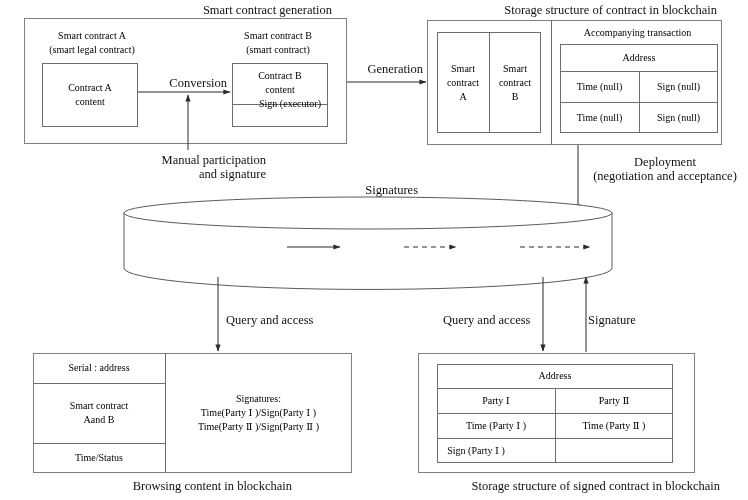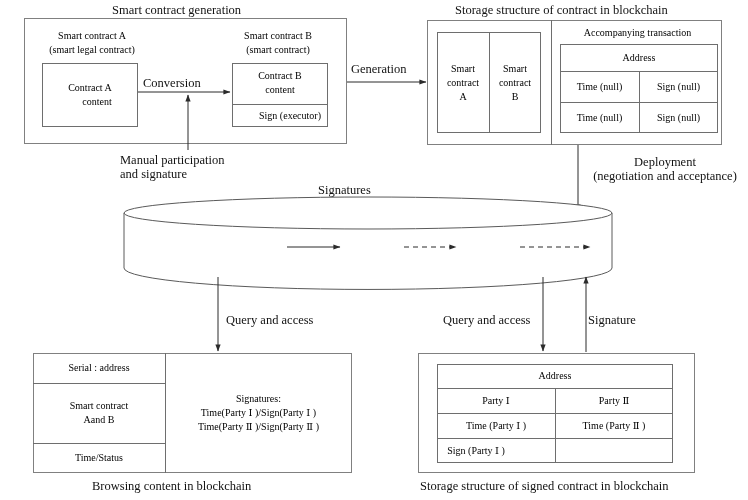--- a/index.html
+++ b/index.html
@@ -17,21 +17,21 @@
     height: 500px;
     background: #ffffff;
     overflow: hidden;
   }
 
   
   .lbl {
     position: absolute;
     font-size: 12.5px;
     line-height: 14px;
-    text-align: left;
+    text-align: right;
     white-space: pre-line;
     color: #111;
   }
 
   
   .box {
     position: absolute;
     border: 1px solid #808080;
     background: transparent;
     box-sizing: border-box;
@@ -70,31 +70,31 @@
 <div id="canvas">
 
   <div class="lbl" style="left:112px; top:3px; width:220px;">Smart contract generation</div>
 
   <div class="box" style="left:24px; top:18px; width:323px; height:126px;"></div>
 
   <div class="cell" style="left:28px; top:27px; width:128px; height:32px;">Smart contract A
 (smart legal contract)</div>
 
   <div class="box inner" style="left:42px; top:63px; width:96px; height:64px;"></div>
-  <div class="cell" style="left:42px; top:63px; width:96px; height:64px;text-align:right;">Contract A
+  <div class="cell" style="left:42px; top:63px; width:96px; height:64px;">Contract A
 content</div>
 
   <div class="cell" style="left:218px; top:27px; width:120px; height:32px;">Smart contract B
 (smart contract)</div>
 
   <div class="box inner" style="left:232px; top:63px; width:96px; height:64px;"></div>
   <div class="cell" style="left:232px; top:63px; width:96px; height:40px;">Contract B
 content</div>
   <div class="rule-h" style="left:232px; top:104px; width:96px;"></div>
-  <div class="cell" style="left:232px; top:104px; width:116px; height:23px;border-radius:10px;">Sign (executor)</div>
+  <div class="cell" style="left:232px; top:92px; width:116px; height:23px;border-radius:10px;">Sign (executor)</div>
 
   <div class="lbl" style="left:143px; top:76px; width:84px;">Conversion</div>
 
   <div class="lbl" style="left:120px; top:153px; width:146px;">Manual participation
 and signature</div>
 
   <div class="lbl" style="left:455px; top:3px; width:262px;">Storage structure of contract in blockchain</div>
 
   <div class="box" style="left:427px; top:20px; width:295px; height:125px;"></div>
 

